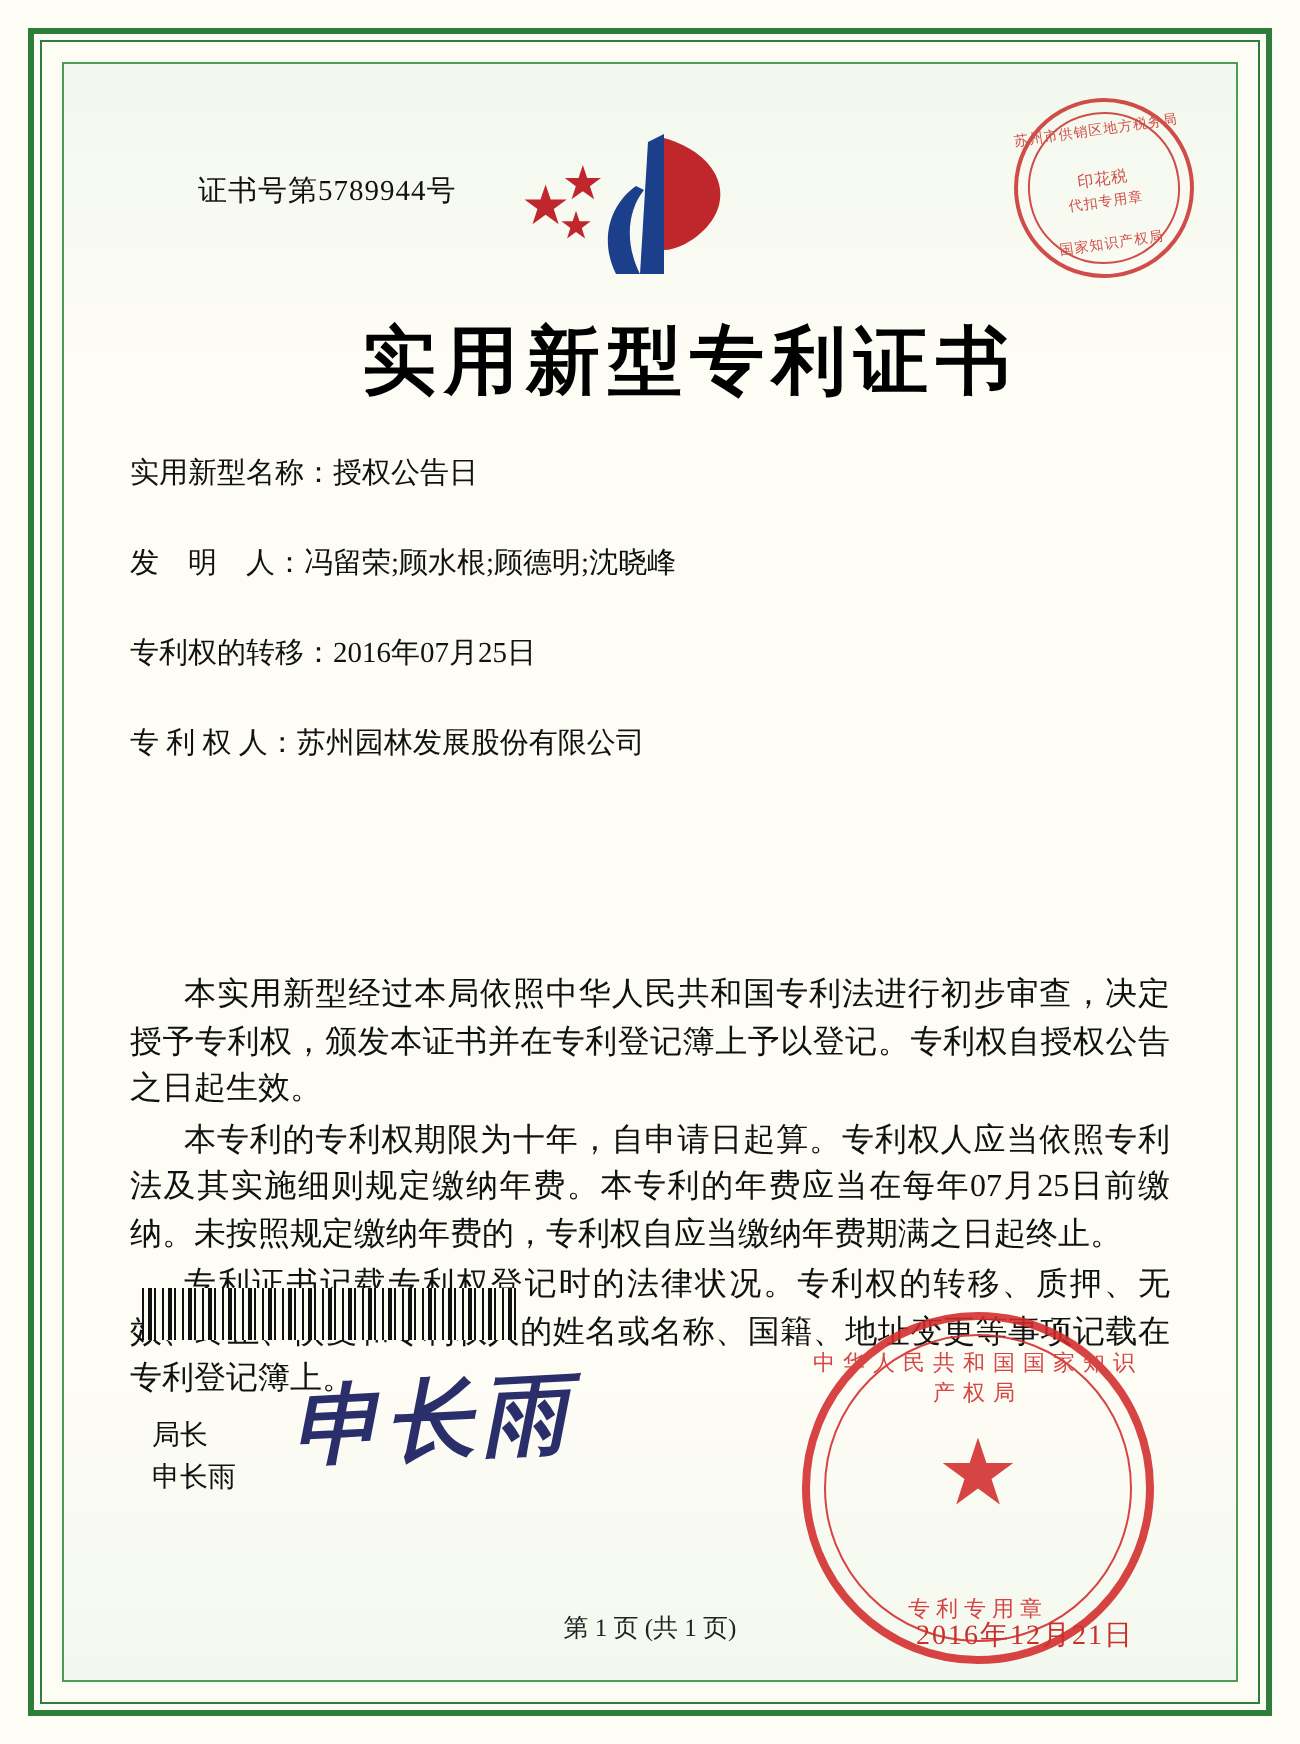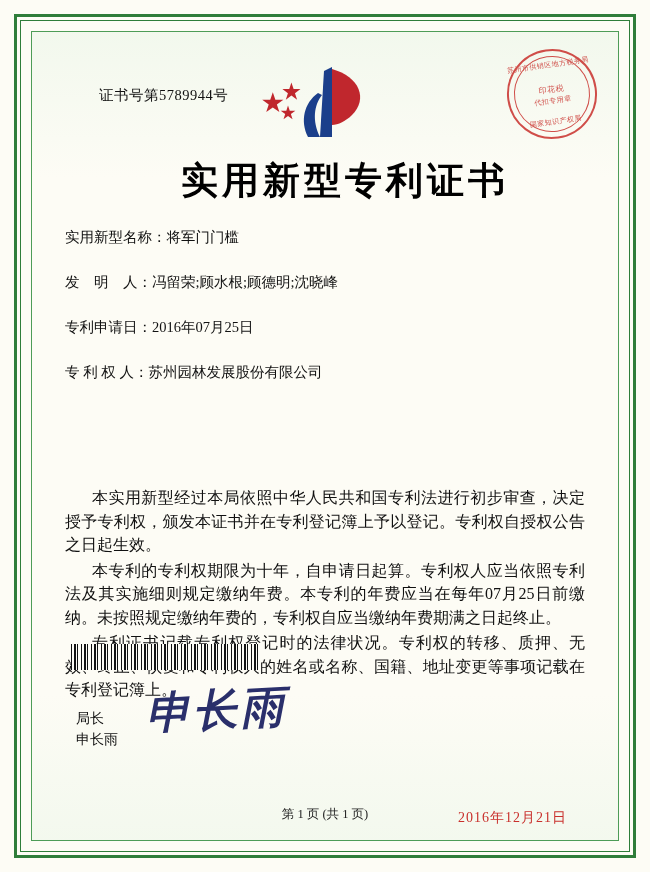--- a/index.html
+++ b/index.html
@@ -284,27 +284,27 @@
       <div class="ts-text ts-top">苏州市供销区地方税务局</div>
       <div class="ts-text ts-mid">印花税</div>
       <div class="ts-text" style="top:46px">代扣专用章</div>
       <div class="ts-text ts-bot">国家知识产权局</div>
     </div>
 
     <div class="main-title">实用新型专利证书</div>
 
     <div class="fields">
       <div class="field-row">
-        <span class="field-label">实用新型名称：</span><span class="field-value">将军门门槛</span>
+        <span class="field-label">实用新型名称：</span><span class="field-value">授权公告日</span>
       </div>
       <div class="field-row">
         <span class="field-label">发　明　人：</span><span class="field-value">冯留荣;顾水根;顾德明;沈晓峰</span>
       </div>
       <div class="field-row">
-        <span class="field-label">专利申请日：</span><span class="field-value">2016年07月25日</span>
+        <span class="field-label">专利权的转移：</span><span class="field-value">2016年07月25日</span>
       </div>
       <div class="field-row">
         <span class="field-label">专 利 权 人：</span><span class="field-value">苏州园林发展股份有限公司</span>
       </div>
     </div>
 
     <div class="paragraphs">
       <p>本实用新型经过本局依照中华人民共和国专利法进行初步审查，决定授予专利权，颁发本证书并在专利登记簿上予以登记。专利权自授权公告之日起生效。</p>
       <p>本专利的专利权期限为十年，自申请日起算。专利权人应当依照专利法及其实施细则规定缴纳年费。本专利的年费应当在每年07月25日前缴纳。未按照规定缴纳年费的，专利权自应当缴纳年费期满之日起终止。</p>
       <p>专利证书记载专利权登记时的法律状况。专利权的转移、质押、无效、终止、恢复和专利权人的姓名或名称、国籍、地址变更等事项记载在专利登记簿上。</p>
@@ -312,19 +312,25 @@
 
     <div class="barcode"></div>
 
     <div class="director-block">
       <div>局长</div>
       <div>申长雨</div>
     </div>
 
     <div class="signature">申长雨</div>
 
+    <div class="official-seal">
+      <div class="os-ring"></div>
+      <div class="os-arc">中华人民共和国国家知识产权局</div>
+      <div class="os-star">★</div>
+      <div class="os-bottom">专利专用章</div>
+    </div>
 
     <div class="seal-date">2016年12月21日</div>
 
     <div class="footer">第 1 页 (共 1 页)</div>
 
   </div>
 </div>
 
 </body></html>

